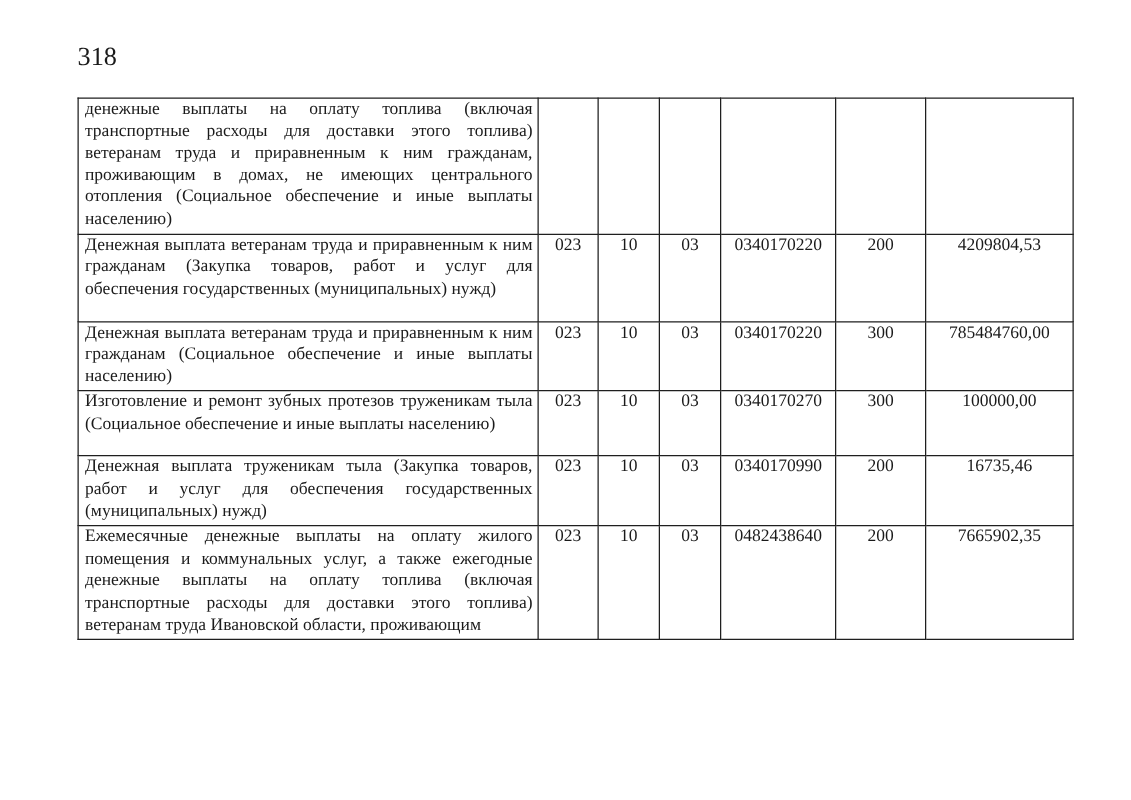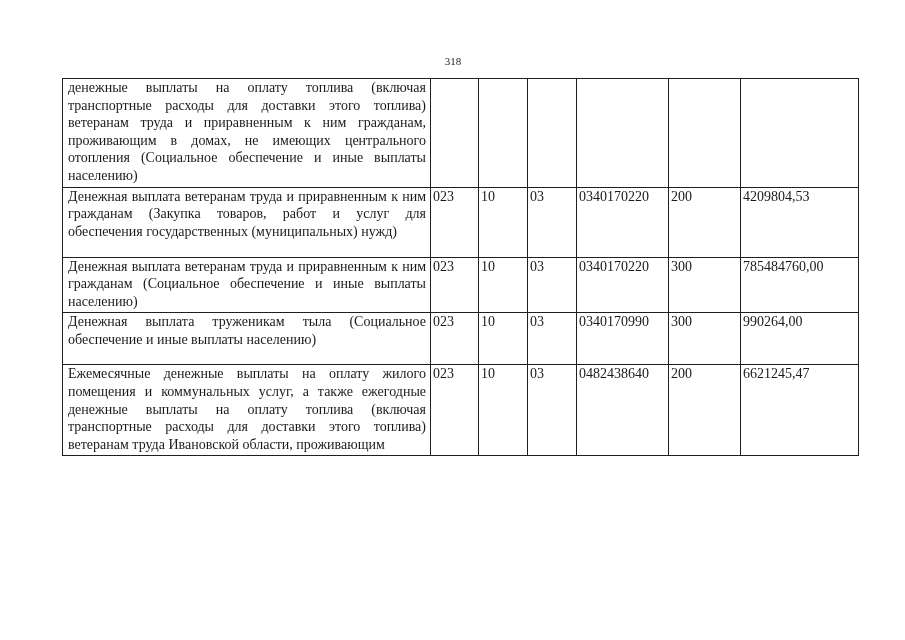--- a/index.html
+++ b/index.html
@@ -16,25 +16,24 @@
     color: #1a1a1a;
   }
   .doc {
     position: absolute;
     left: 62px;
     top: 0;
     width: 796px;
   }
   .page-number {
     position: absolute;
-    top: 52px;
+    top: 36px;
     left: 0;
     right: 14px;
-    text-align: center;
-    font-size: 11px;
+    font-size: 21px;
     line-height: 18px;
   }
   table.budget-table {
     position: absolute;
     top: 78px;
     left: 0;
     border-collapse: collapse;
     table-layout: fixed;
     width: 796px;
     font-size: 14px;
@@ -44,20 +43,21 @@
     vertical-align: top;
     line-height: 17.6px;
     overflow: hidden;
   }
   td.desc-cell {
     text-align: justify;
     padding: 0px 4px 2px 5px;
     margin-top: 20px;
   }
   td.num-cell {
+    text-align: center;
     padding: 0px 2px 2px 2px;
   }
   
   tbody tr:nth-child(1) { height: 106px; }
   tbody tr:nth-child(2) { height: 70px; }
   tbody tr:nth-child(3) { height: 53px; }
   tbody tr:nth-child(4) { height: 52px; }
   tbody tr:nth-child(5) { height: 52px; }
   tbody tr:nth-child(6) { height: 52px; }
   tbody tr:nth-child(7) { height: 34px; }
@@ -101,32 +101,41 @@
         <tr>
           <td class="desc-cell">Денежная выплата ветеранам труда и приравненным к ним гражданам (Социальное обеспечение и иные выплаты населению)</td>
           <td class="num-cell">023</td>
           <td class="num-cell">10</td>
           <td class="num-cell">03</td>
           <td class="num-cell">0340170220</td>
           <td class="num-cell">300</td>
           <td class="num-cell">785484760,00</td>
         </tr>
         <tr>
-          <td class="desc-cell">Денежная выплата труженикам тыла (Социальное обеспечение и иные выплаты населению)</td>
+          <td class="desc-cell">Изготовление и ремонт зубных протезов труженикам тыла (Социальное обеспечение и иные выплаты населению)</td>
+          <td class="num-cell">023</td>
+          <td class="num-cell">10</td>
+          <td class="num-cell">03</td>
+          <td class="num-cell">0340170270</td>
+          <td class="num-cell">300</td>
+          <td class="num-cell">100000,00</td>
+        </tr>
+        <tr>
+          <td class="desc-cell">Денежная выплата труженикам тыла (Закупка товаров, работ и услуг для обеспечения государственных (муниципальных) нужд)</td>
           <td class="num-cell">023</td>
           <td class="num-cell">10</td>
           <td class="num-cell">03</td>
           <td class="num-cell">0340170990</td>
-          <td class="num-cell">300</td>
-          <td class="num-cell">990264,00</td>
+          <td class="num-cell">200</td>
+          <td class="num-cell">16735,46</td>
         </tr>
         <tr>
           <td class="desc-cell">Ежемесячные денежные выплаты на оплату жилого помещения и коммунальных услуг, а также ежегодные денежные выплаты на оплату топлива (включая транспортные расходы для доставки этого топлива) ветеранам труда Ивановской области, проживающим</td>
           <td class="num-cell">023</td>
           <td class="num-cell">10</td>
           <td class="num-cell">03</td>
           <td class="num-cell">0482438640</td>
           <td class="num-cell">200</td>
-          <td class="num-cell">6621245,47</td>
+          <td class="num-cell">7665902,35</td>
         </tr>
       </tbody>
   </table>
 </div>
 
 </body></html>

